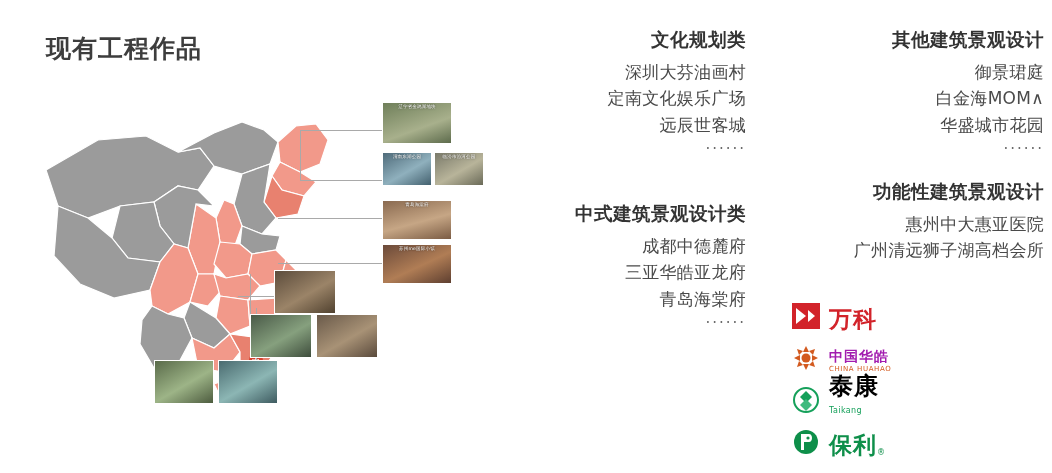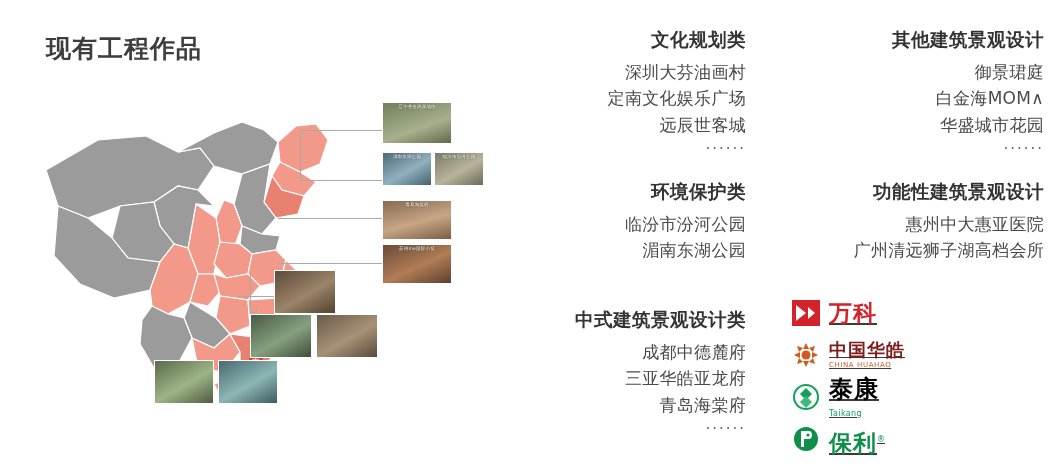--- a/index.html
+++ b/index.html
@@ -104,39 +104,38 @@
 
   
   .logos {
     position: absolute;
     left: 790px;
     top: 295px;
     width: 230px;
   }
   .logo-row {
     display: flex;
-    align-items: center;
+    align-items: flex-end;
     height: 36px;
     margin-bottom: 6px;
-    text-decoration: underline;
   }
   .logo-mark {
     width: 32px; height: 30px;
     display: flex; align-items: center; justify-content: center;
     margin-right: 7px;
     flex: 0 0 auto;
   }
   .logo-text {
     font-size: 20px;
     font-weight: bold;
     letter-spacing: 1px;
     line-height: 1;
   }
   .vanke .logo-text { color: #d2232a; font-size: 23px; }
-  .huahao .logo-text { color: #7f1d1d; font-size: 18px; }
+  .huahao .logo-text { color: #a21caf; font-size: 14px; }
   .taikang .logo-text { color: #000000; font-size: 24px; }
   .poly .logo-text { color: #0e8f4a; font-size: 23px; margin-top: 8px; }
   .reg {
     font-size: 8px;
     vertical-align: super;
     font-weight: normal;
   }
 </style>
 </head>
 <body>
@@ -270,25 +269,20 @@
   <div class="col col-mid">
 
     <div class="group">
       <h3>文化规划类</h3>
       <div class="item">深圳大芬油画村</div>
       <div class="item">定南文化娱乐广场</div>
       <div class="item">远辰世客城</div>
       <div class="dots">······</div>
     </div>
 
-    <div class="group">
-      <h3>环境保护类</h3>
-      <div class="item">临汾市汾河公园</div>
-      <div class="item">湄南东湖公园</div>
-    </div>
 
     <div class="group" style="margin-top:44px;">
       <h3>中式建筑景观设计类</h3>
       <div class="item">成都中德麓府</div>
       <div class="item">三亚华皓亚龙府</div>
       <div class="item">青岛海棠府</div>
       <div class="dots">······</div>
     </div>
 
   </div>

